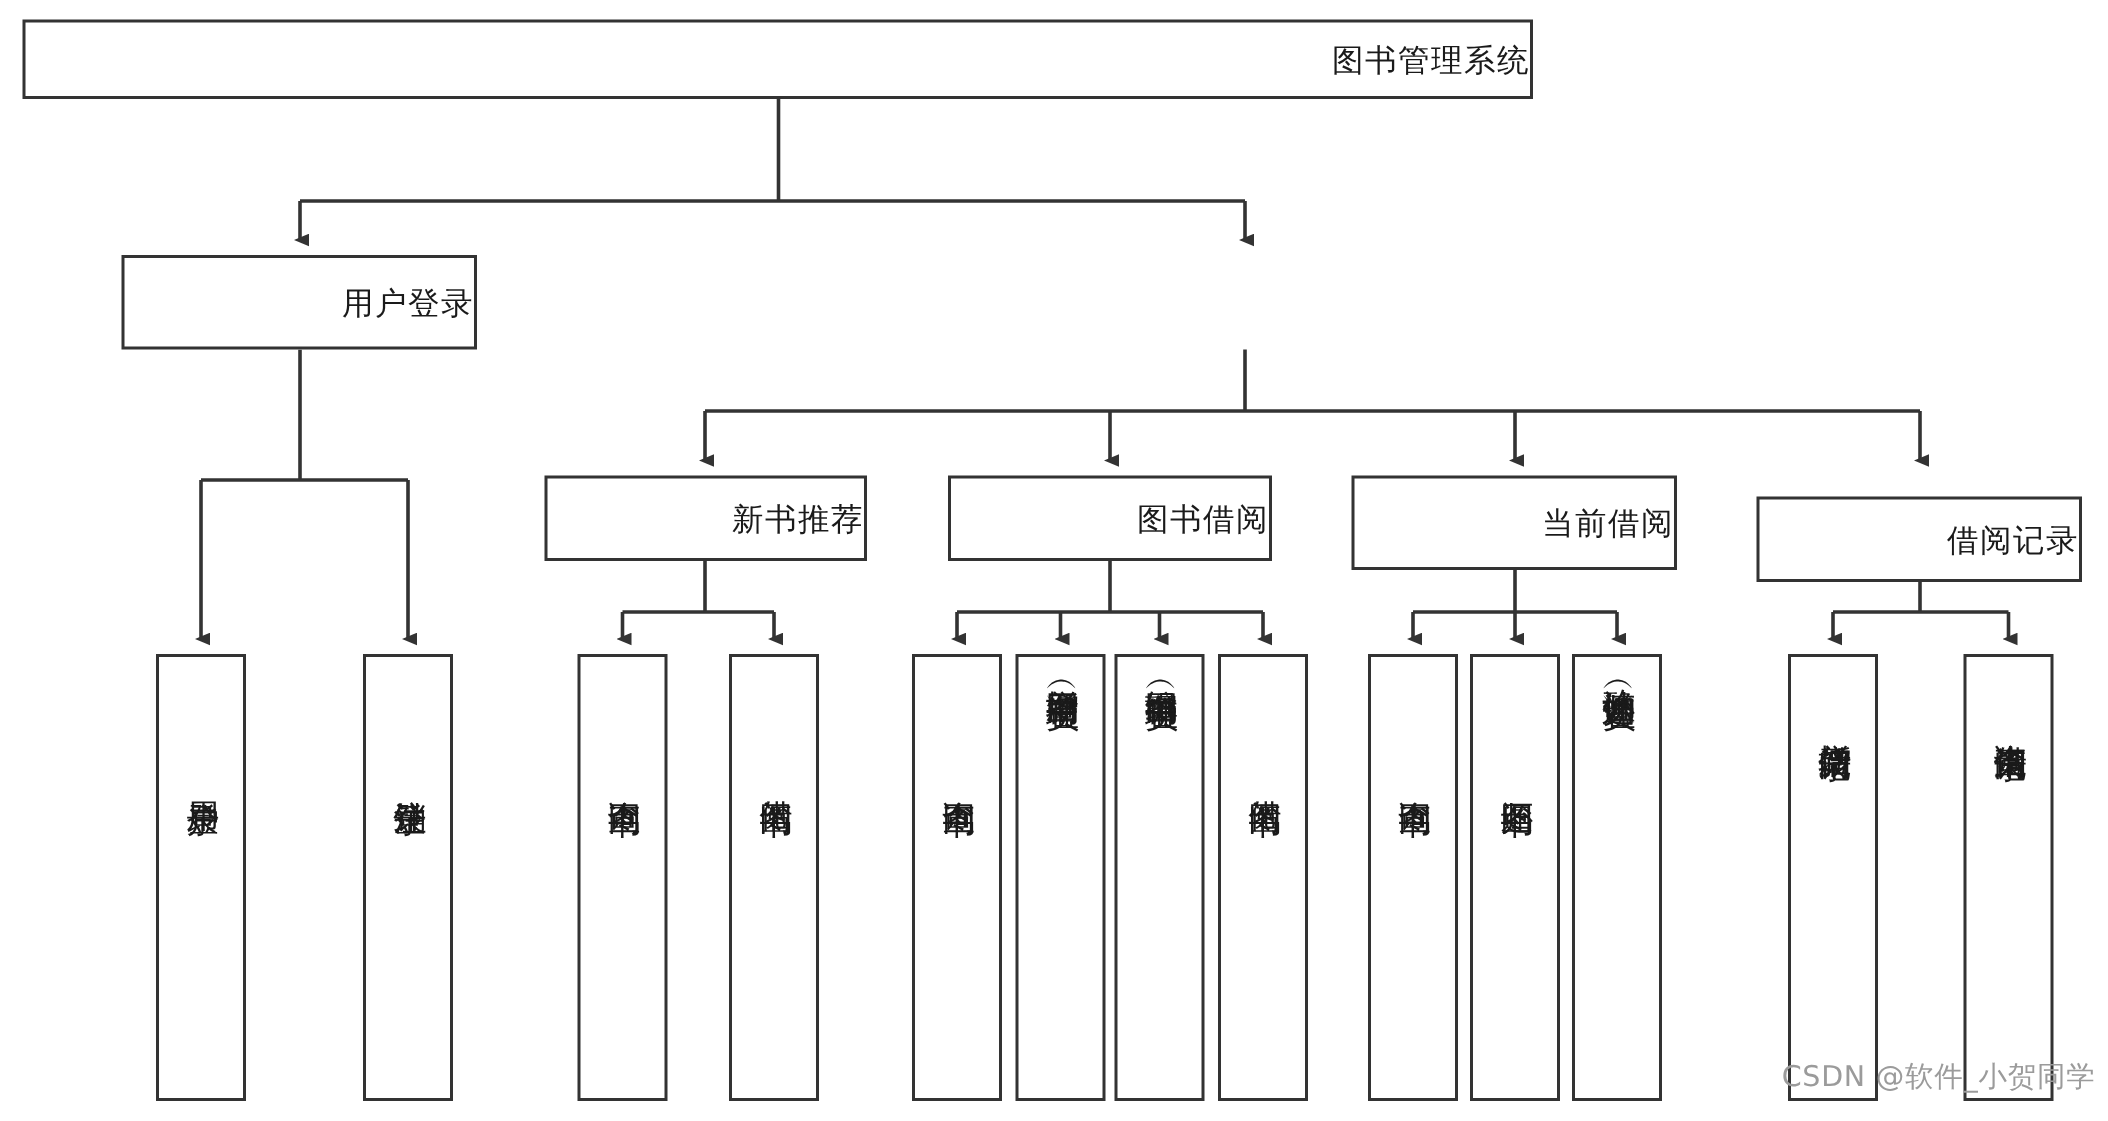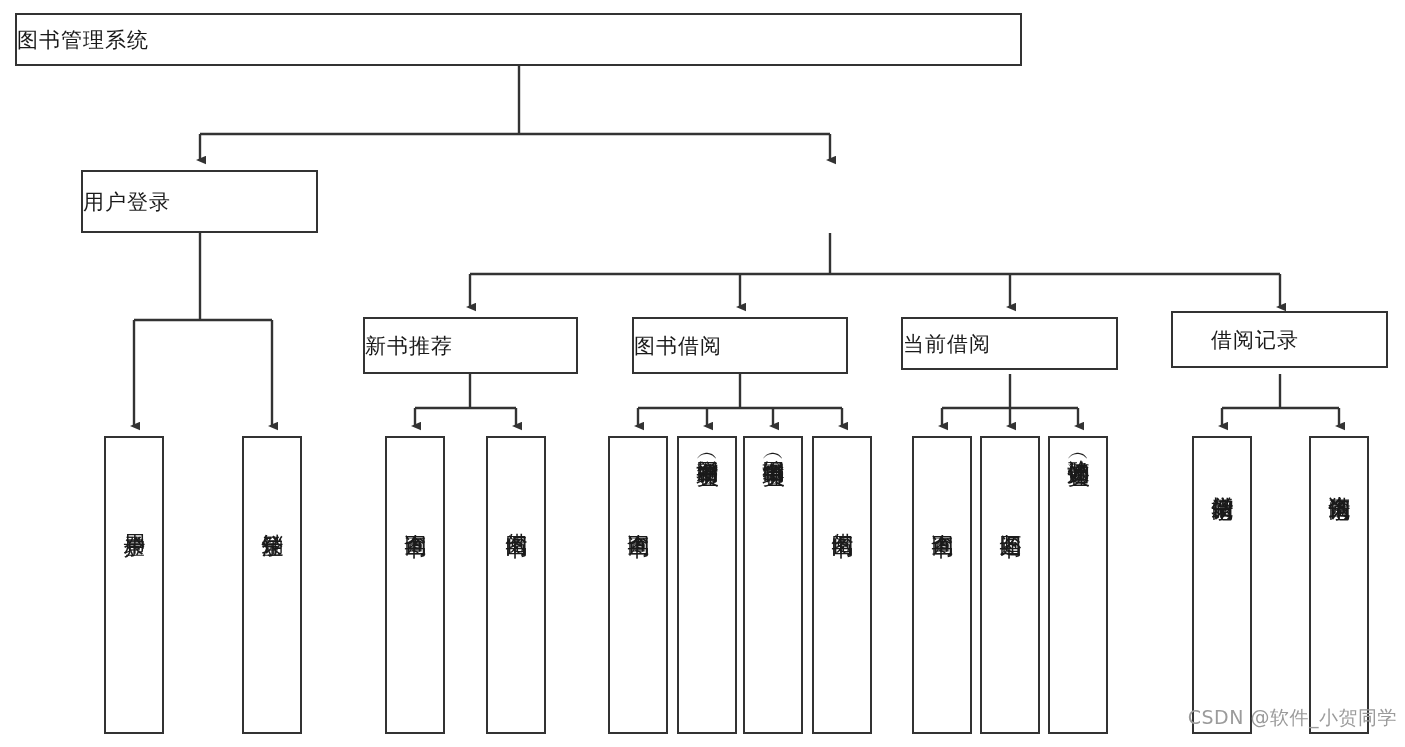--- a/index.html
+++ b/index.html
@@ -26,21 +26,21 @@
     height: 747px;
     pointer-events: none;
   }
   .node {
     position: absolute;
     box-sizing: border-box;
     background: #ffffff;
     border: 2px solid #333333;
     display: flex;
     align-items: center;
-    justify-content: flex-start;
+    justify-content: flex-end;
     color: #1a1a1a;
     z-index: 2;
   }
   .node.horiz {
     font-size: 21px;
     letter-spacing: 1px;
   }
   .node.vert {
     align-items: flex-start;
     justify-content: center;
@@ -131,24 +131,24 @@
   <div class="node horiz" style="left:81px; top:170px; width:237px; height:63px;">
     <span>用户登录</span>
   </div>
 
   <div class="node horiz" style="left:363px; top:317px; width:215px; height:57px;">
     <span>新书推荐</span>
   </div>
   <div class="node horiz" style="left:632px; top:317px; width:216px; height:57px;">
     <span>图书借阅</span>
   </div>
-  <div class="node horiz" style="left:901px; top:317px; width:217px; height:53px;">
+  <div class="node horiz" style="left:901px; top:317px; width:217px; height:63px;">
     <span>当前借阅</span>
   </div>
-  <div class="node horiz" style="left:1171px; top:311px; width:217px; height:57px;padding-left:38px;">
+  <div class="node horiz" style="left:1171px; top:331px; width:217px; height:57px;padding-left:38px;">
     <span>借阅记录</span>
   </div>
 
   <div class="node vert" style="left:104px; top:436px; width:60px; height:298px; padding-top:78px;">
     <span class="vlabel">用户登录</span>
   </div>
   <div class="node vert" style="left:242px; top:436px; width:60px; height:298px; padding-top:78px;">
     <span class="vlabel">注销登录</span>
   </div>
 

